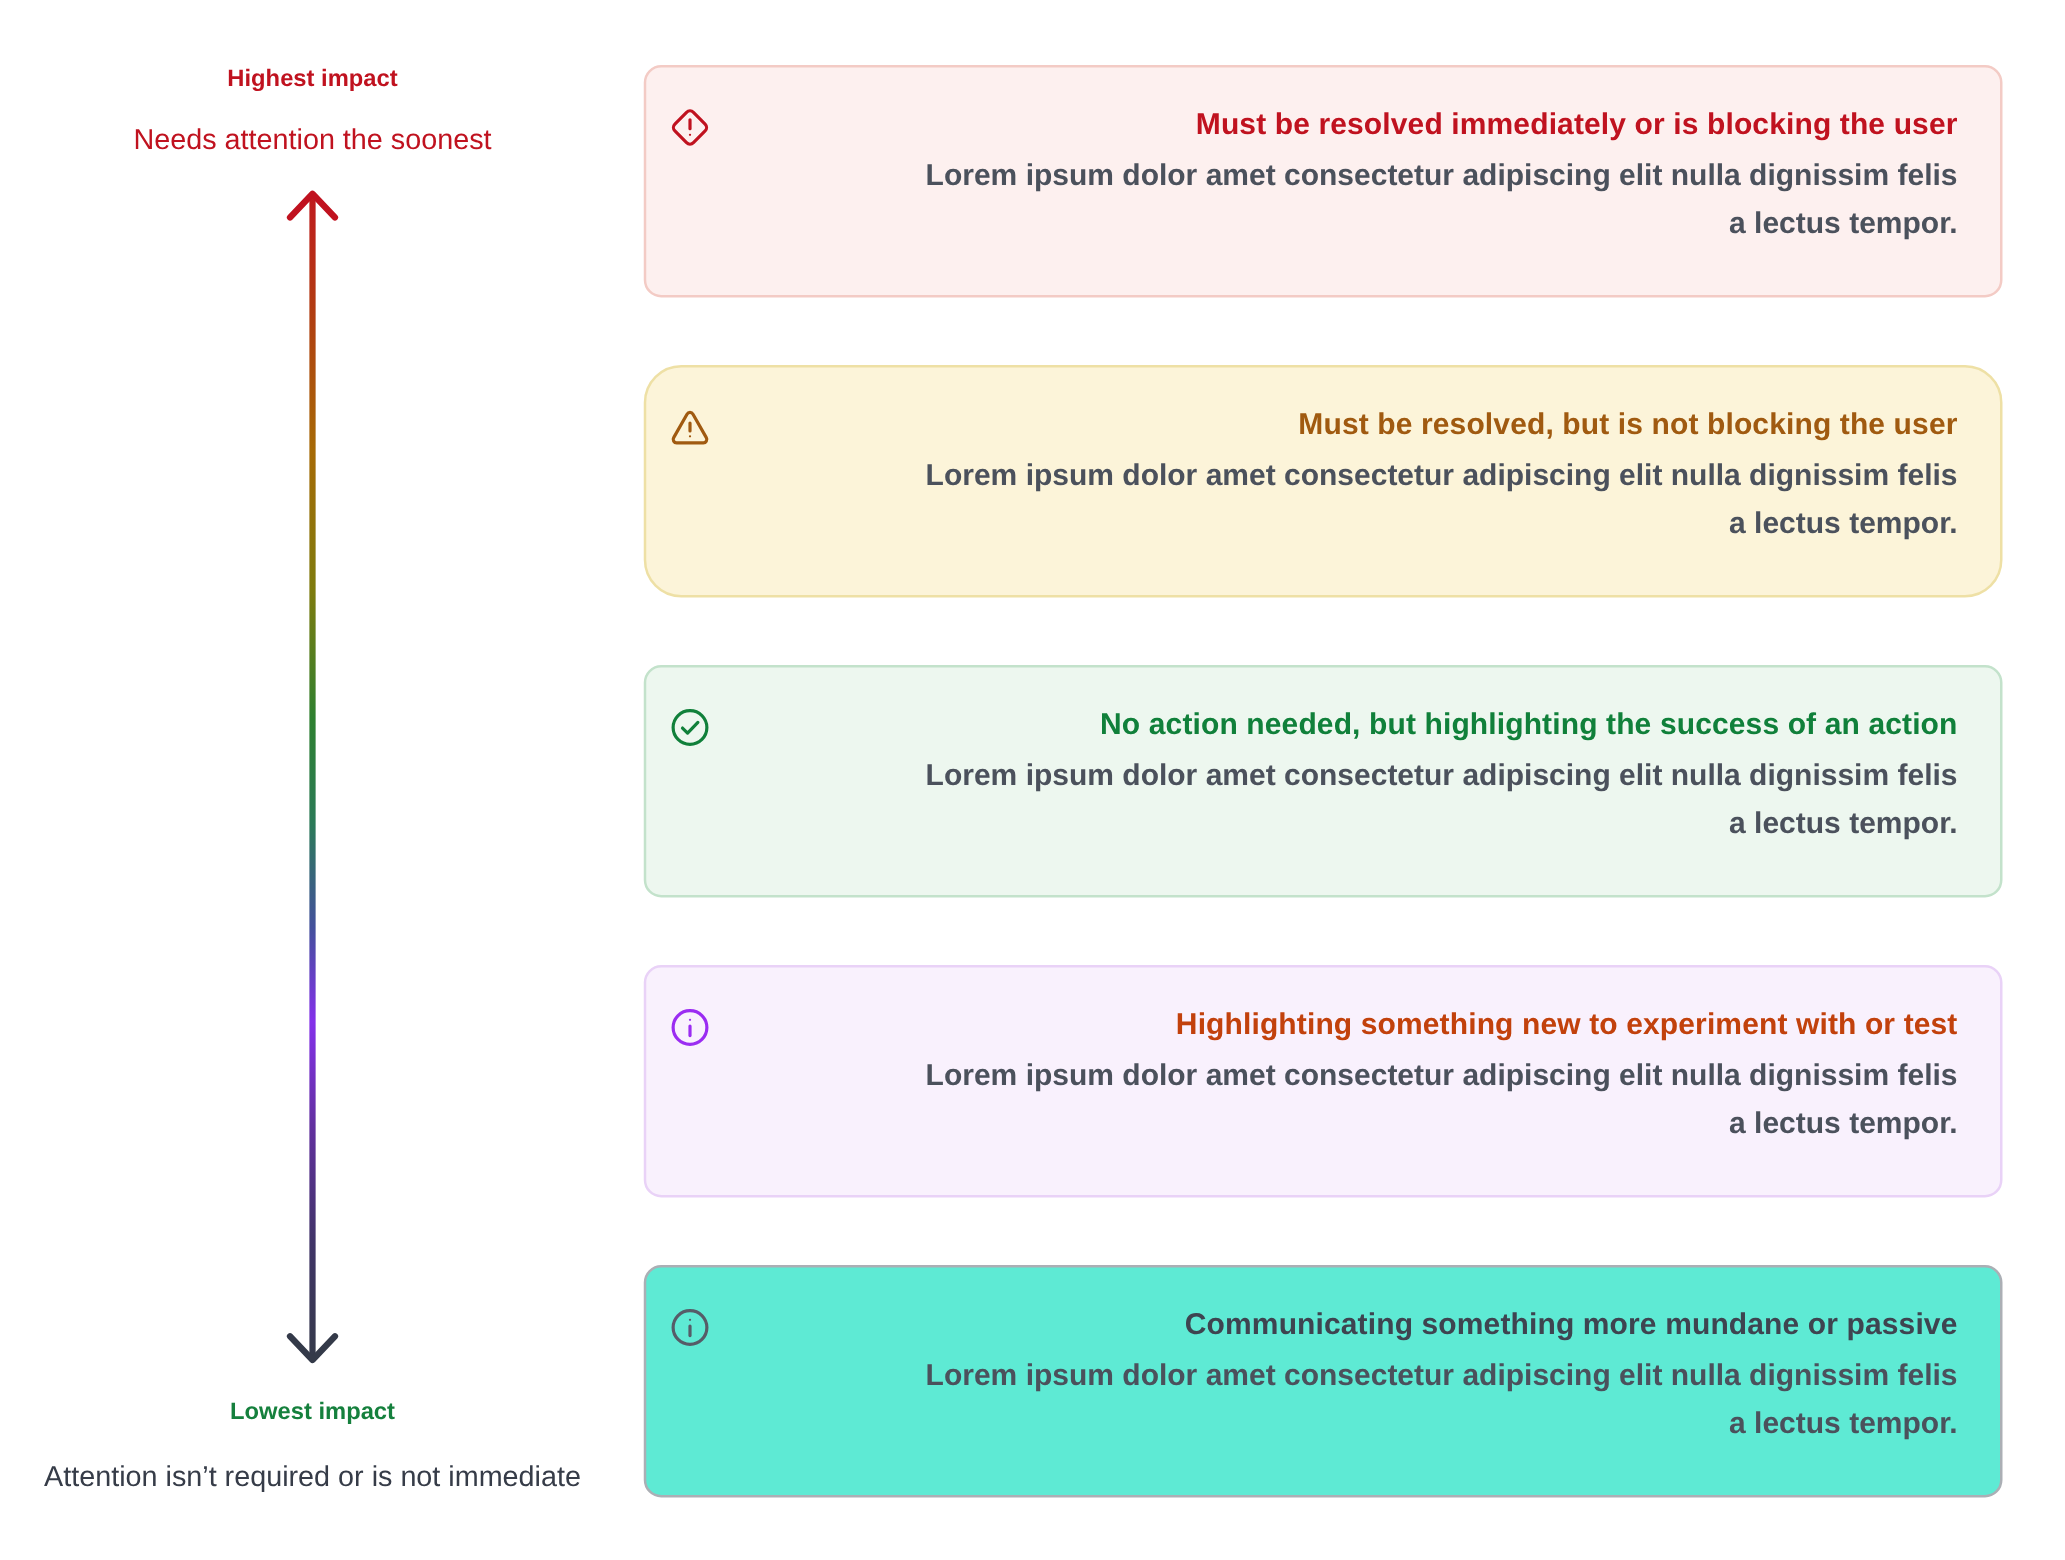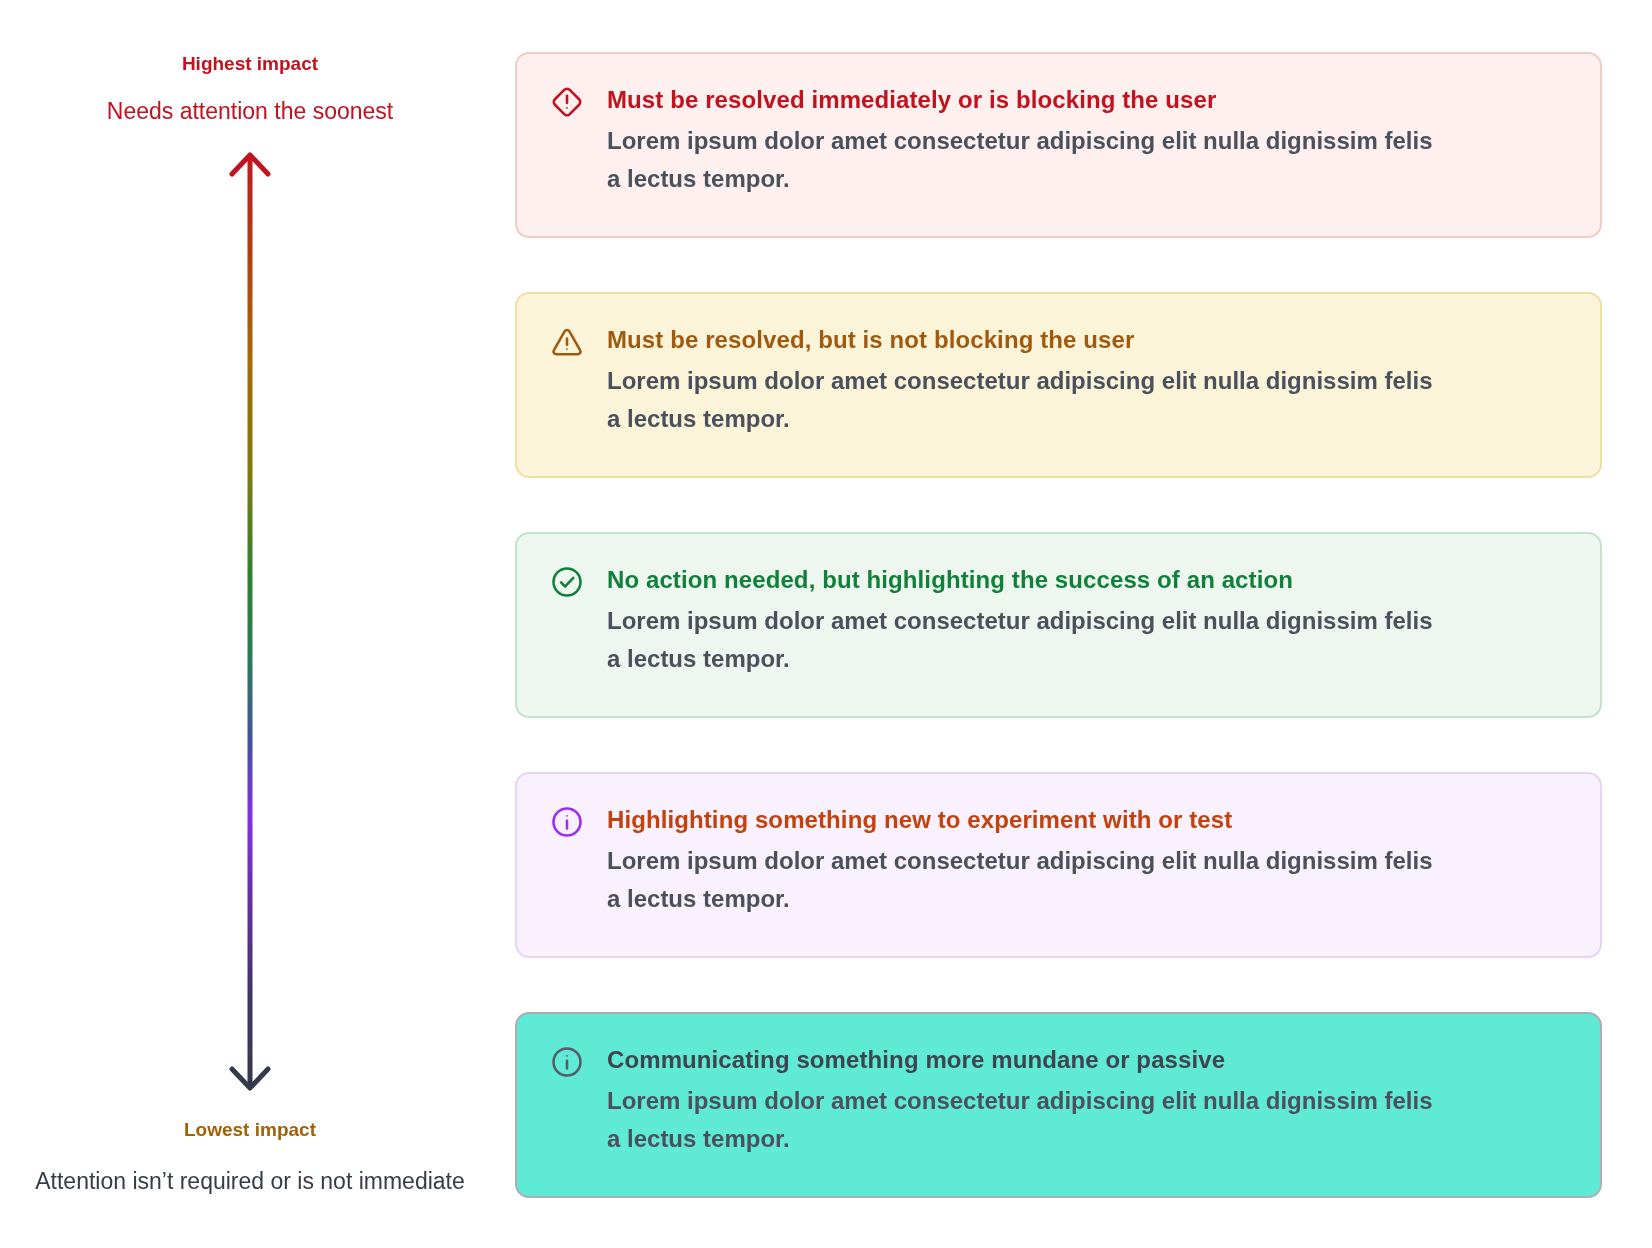--- a/index.html
+++ b/index.html
@@ -30,21 +30,22 @@
   
   .cards { position: absolute; left: 515px; top: 52px; width: 1087px; }
   .card {
     box-sizing: border-box;
     height: 186px;
     margin-bottom: 54px;
     border: 2px solid transparent;
     border-radius: 14px;
     display: flex;
     align-items: flex-start;
-    padding: 28px 34px 0 32px;
+    padding: 28px 34px 0 17px;
+    text-align: right;
   }
   .card-icon { width: 36px; height: 36px; flex: none; margin-right: 22px; margin-top: 2px; }
   .card-icon svg { width: 36px; height: 36px; display: block; }
   .card-text { flex: 1; min-width: 0; }
   .card-title {
     font-size: 24px; font-weight: 700; line-height: 36px;
     margin: 0 0 4px 0; letter-spacing: 0.1px;
   }
   .card-body {
     font-size: 24px; font-weight: 700; line-height: 38px;
@@ -72,41 +73,41 @@
         <stop offset="0.80" stop-color="#62309f"></stop>
         <stop offset="0.90" stop-color="#403467"></stop>
         <stop offset="1" stop-color="#343a49"></stop>
       </linearGradient>
     </defs>
     <line x1="40" y1="12" x2="40" y2="943" stroke="url(#impact-grad)" stroke-width="5"></line>
     <path d="M22 30 L40 11 L58 30" fill="none" stroke="#c0121f" stroke-width="5" stroke-linecap="round" stroke-linejoin="round"></path>
     <path d="M22 925 L40 944 L58 925" fill="none" stroke="#343a49" stroke-width="5" stroke-linecap="round" stroke-linejoin="round"></path>
   </svg>
 
-  <div class="axis-label" id="axis-bottom-label" style="color: #a16207;">Lowest impact</div>
+  <div class="axis-label" id="axis-bottom-label" style="color: #15803d;">Lowest impact</div>
   <div class="axis-sublabel" id="axis-bottom-sublabel" style="color: rgb(54, 60, 72);">Attention isn’t required or is not immediate</div>
 </div>
 
 <div class="cards">
 
   <div class="card" style="background: rgb(253, 240, 239); border-color: rgb(243, 203, 197);">
     <span class="card-icon" style="color: rgb(192, 18, 31);">
       <svg viewBox="0 0 24 24" fill="none" stroke="currentColor" stroke-width="1.7" stroke-linecap="round" stroke-linejoin="round">
         <rect x="5" y="5" width="14" height="14" rx="2.6" transform="rotate(45 12 12)"></rect>
         <line x1="12" y1="7.9" x2="12" y2="12.6"></line>
         <circle cx="12" cy="15.9" r="0.6" fill="currentColor" stroke="none"></circle>
       </svg>
     </span>
     <div class="card-text">
       <p class="card-title" style="color: rgb(192, 18, 31);">Must be resolved immediately or is blocking the user</p>
       <p class="card-body"><span>Lorem ipsum dolor amet consectetur adipiscing elit nulla dignissim felis</span><br><span>a lectus tempor.</span></p>
     </div>
   </div>
 
-  <div class="card" style="background: rgb(252, 244, 217); border-color: rgb(238, 224, 165);">
+  <div class="card" style="background: rgb(252, 244, 217); border-color: rgb(238, 224, 165); border-radius: 30px;">
     <span class="card-icon" style="color: rgb(160, 90, 16);">
       <svg viewBox="0 0 24 24" fill="none" stroke="currentColor" stroke-width="1.7" stroke-linecap="round" stroke-linejoin="round">
         <path d="M10.4 4.9 a1.85 1.85 0 0 1 3.2 0 l7.1 12.5 a1.85 1.85 0 0 1 -1.6 2.8 H4.9 a1.85 1.85 0 0 1 -1.6 -2.8 Z"></path>
         <line x1="12" y1="9.6" x2="12" y2="13.8"></line>
         <circle cx="12" cy="16.7" r="0.6" fill="currentColor" stroke="none"></circle>
       </svg>
     </span>
     <div class="card-text">
       <p class="card-title" style="color: rgb(160, 90, 16);">Must be resolved, but is not blocking the user</p>
       <p class="card-body"><span>Lorem ipsum dolor amet consectetur adipiscing elit nulla dignissim felis</span><br><span>a lectus tempor.</span></p>

